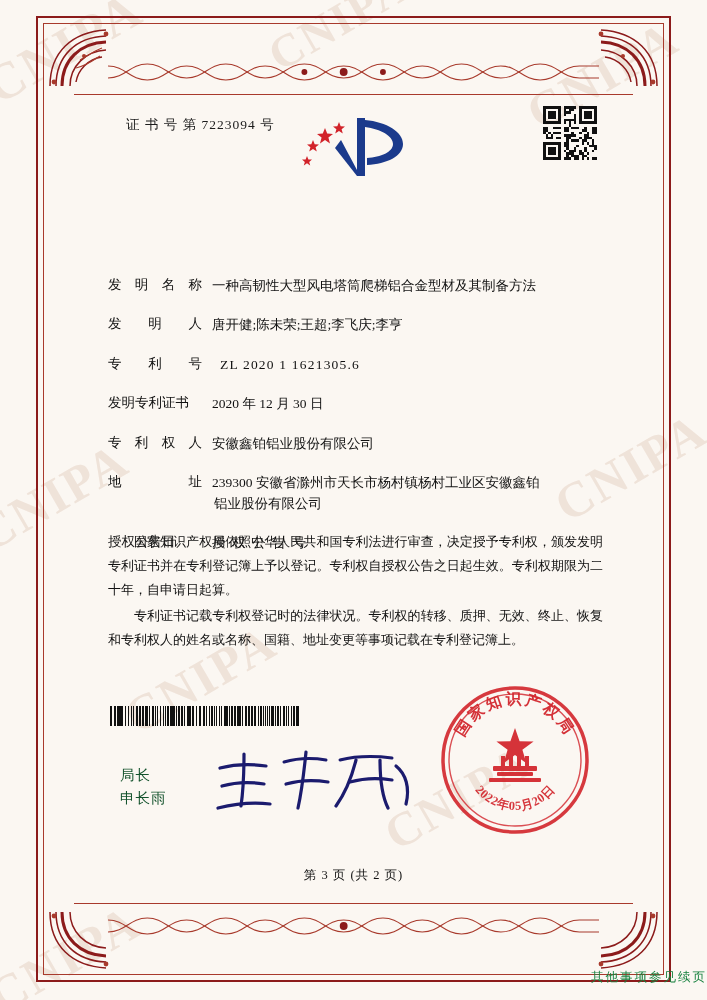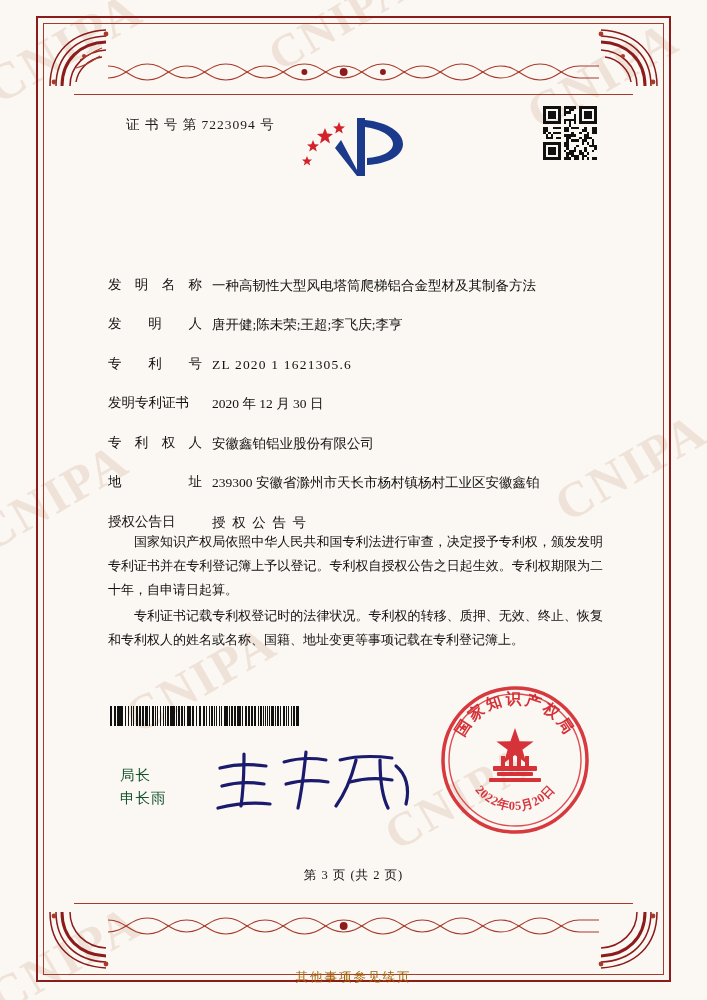--- a/index.html
+++ b/index.html
@@ -125,21 +125,21 @@
     padding-right:10px;
   }
   .row .val { flex:1; line-height:1.55; }
   .row .val .line2 { display:block; padding-left:2px; }
 
   .row.two .val { display:flex; }
   .row.two .val .seg1 { width:196px; }
   .row.two .val .seg-lbl { width:104px; display:flex; justify-content:space-between; padding-right:10px;}
   .row.two .val .seg2 { flex:1; }
 
-  .mono { font-family:"Liberation Serif", serif; letter-spacing:1.2px; }
+  .mono { font-family:"Liberation Serif", serif; letter-spacing:1.2px;margin-left:8px; }
 
   
   .paras {
     position:absolute; left:28px; right:24px; top:430px;
     font-family:"Liberation Serif", serif;
     font-size:13px; color:#111; line-height:1.85;
     text-align:justify;
   }
   .paras p { margin:0 0 2px 0; text-indent:26px; }
 
@@ -171,23 +171,23 @@
 
   .page-num {
     position:absolute; left:0; right:0; bottom:14px;
     text-align:center;
     font-family:"Liberation Serif", serif;
     font-size:12.5px; color:#111; letter-spacing:1px;
   }
 
   .footnote {
     position:absolute; left:0; right:0; bottom:14px;
-    text-align:center;
+    text-align:right;
     font-family:"Liberation Serif", serif;
-    font-size:12.5px; color:#a16207; letter-spacing:2px;
+    font-size:12.5px; color:#15803d; letter-spacing:2px;
     z-index:5;
   }
 </style>
 </head>
 <body>
 
 <div class="wm-layer">
   <span class="wm" style="left:-22px; top:18px;  font-size:52px;">CNIPA</span>
   <span class="wm" style="left:262px; top:-6px; font-size:46px;">CNIPA</span>
   <span class="wm" style="left:520px; top:46px;  font-size:50px;">CNIPA</span>
@@ -806,20 +806,21 @@
         <div class="val">安徽鑫铂铝业股份有限公司</div>
       </div>
 
       <div class="row">
         <div class="lbl spread">
           <span>地</span>
             <span>址</span>
         </div>
         <div class="val">
           <span>239300 安徽省滁州市天长市杨村镇杨村工业区安徽鑫铂</span>
+          <span class="line2">铝业股份有限公司</span>
         </div>
       </div>
 
       <div class="row two">
         <div class="lbl">授权公告日</div>
         <div class="val">
           <div class="seg-lbl">
             <span>授</span>
               <span>权</span>
               <span>公</span>

